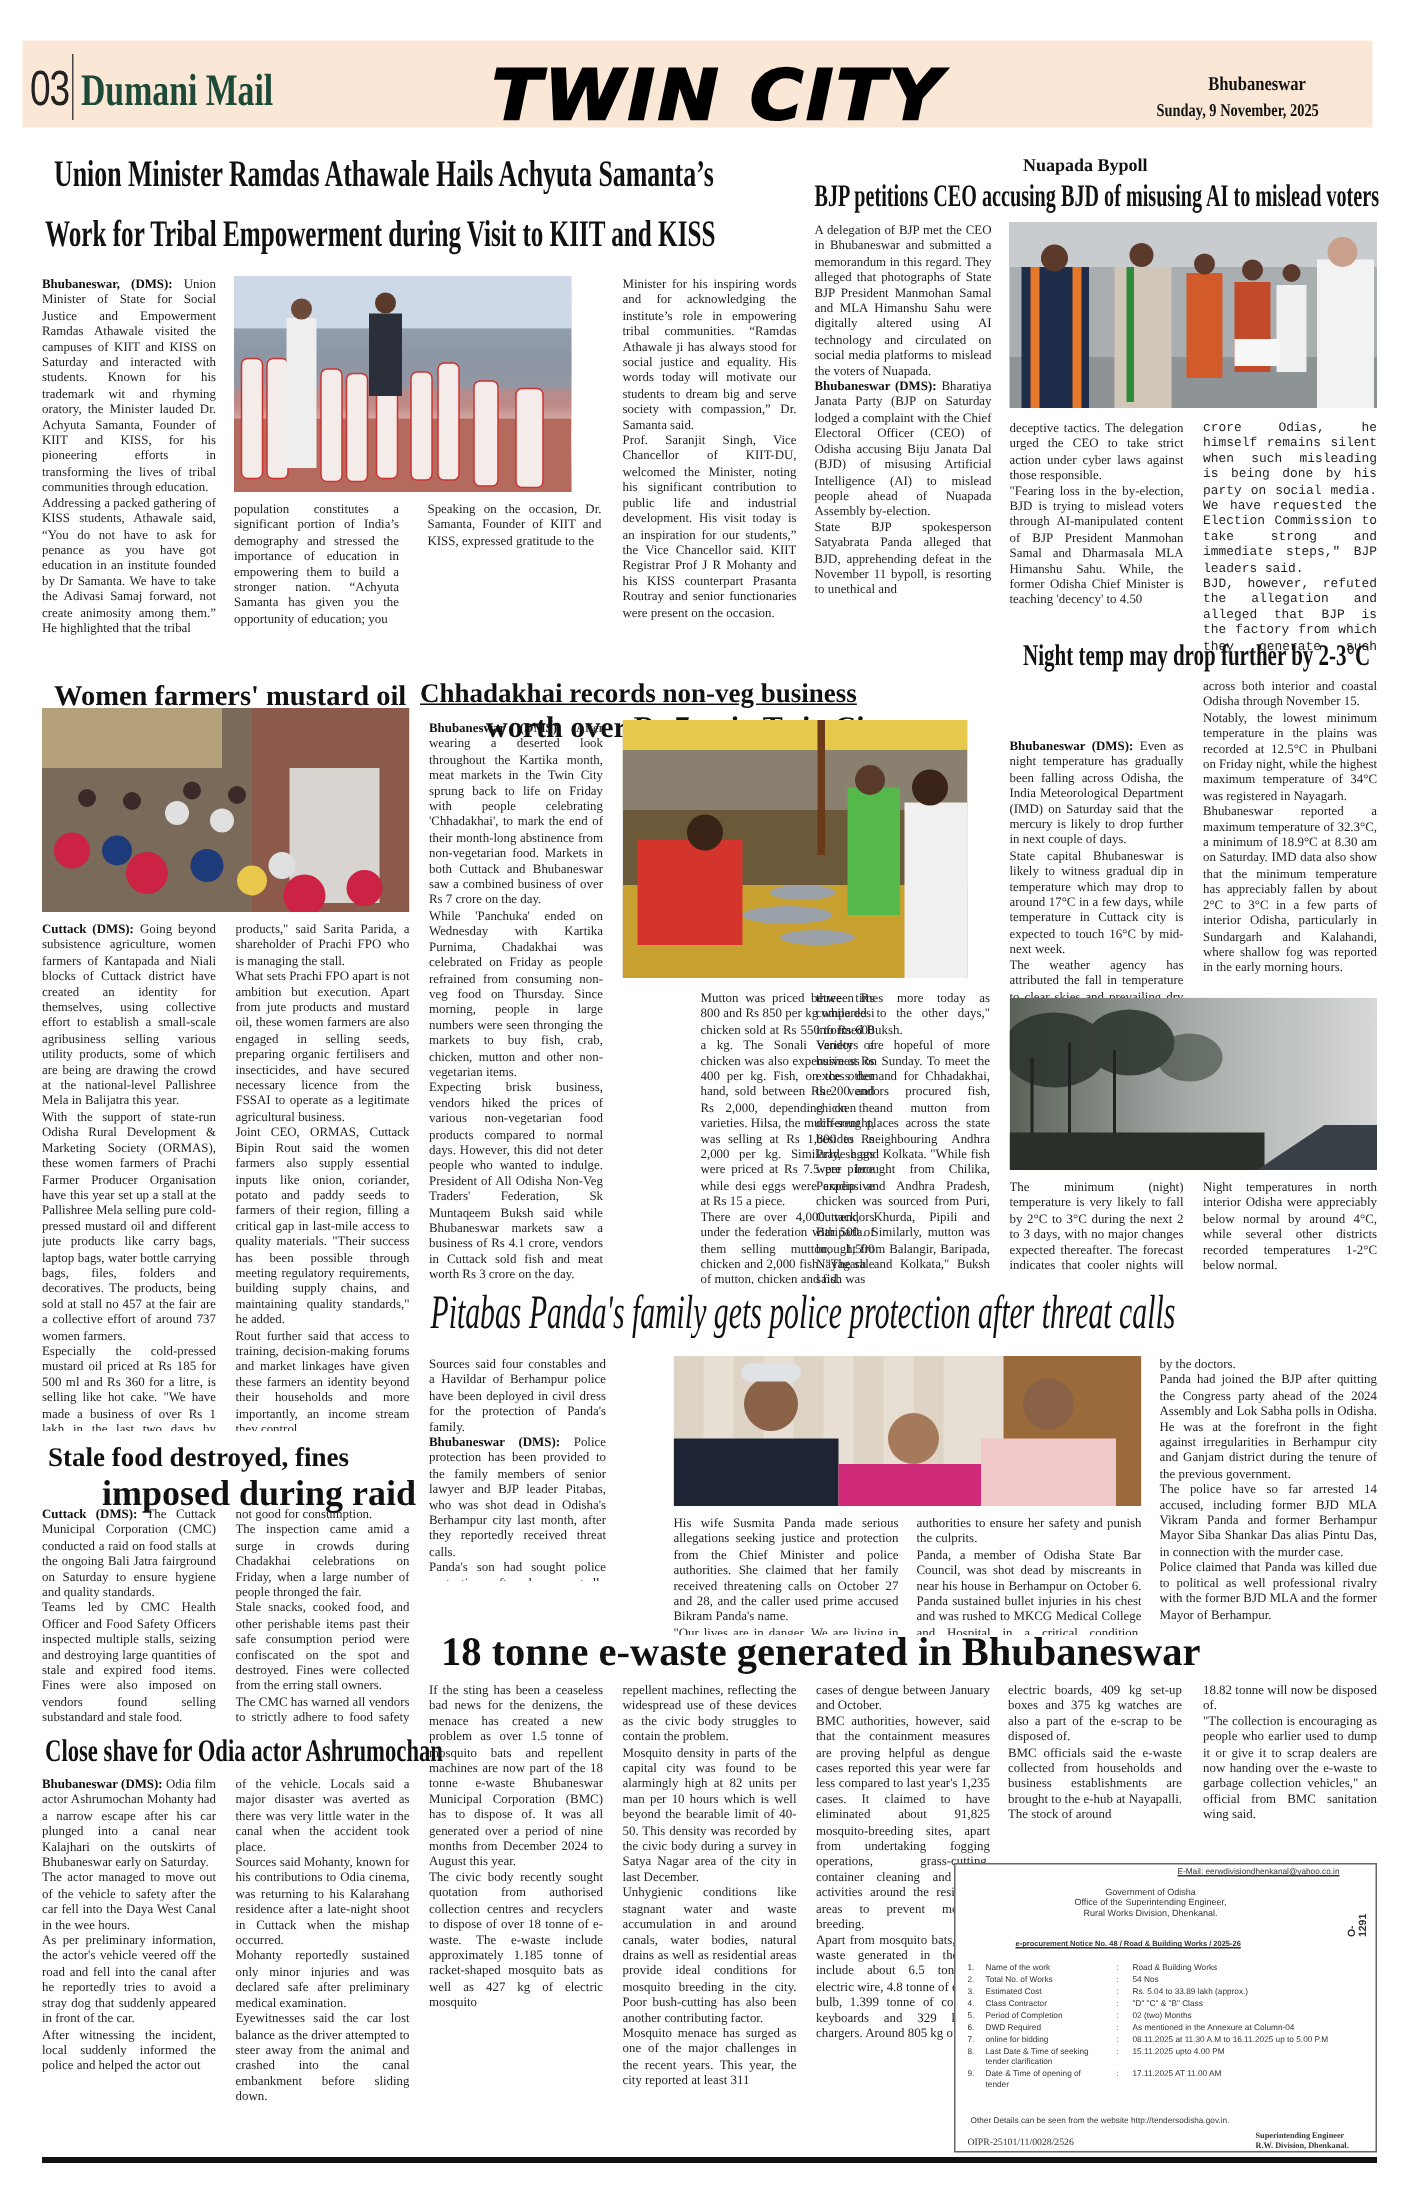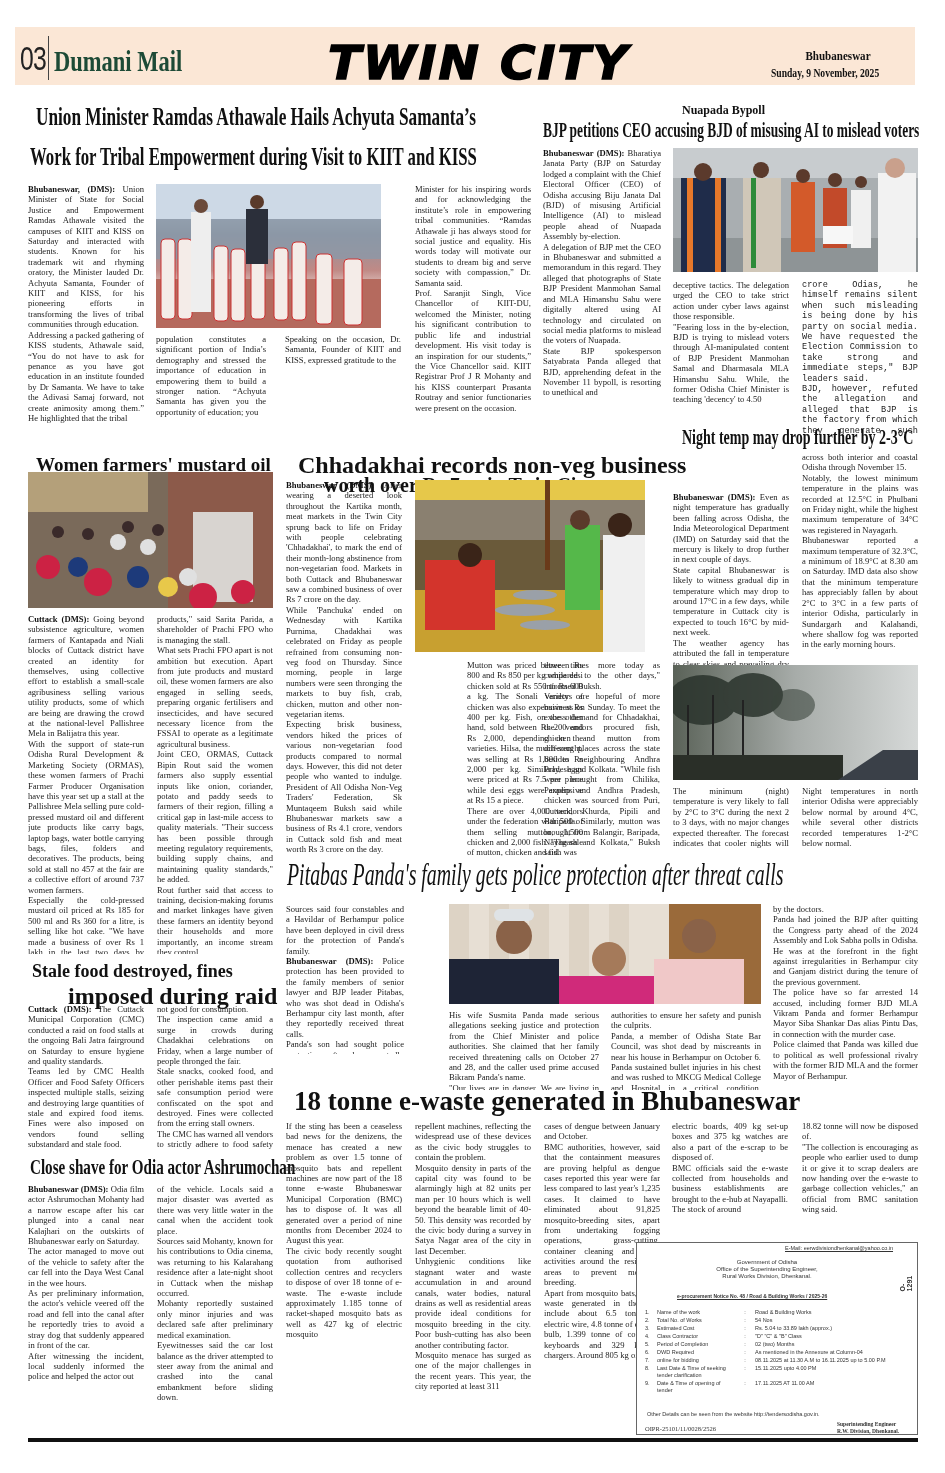--- a/index.html
+++ b/index.html
@@ -70,22 +70,22 @@
   <p>Speaking on the occasion, Dr. Samanta, Founder of KIIT and KISS, expressed gratitude to the</p>
 </div>
 <div class="abs col" style="left:415px;top:184px;width:116px;height:252px;">
   <p>Minister for his inspiring words and for acknowledging the institute’s role in empowering tribal communities. “Ramdas Athawale ji has always stood for social justice and equality. His words today will motivate our students to dream big and serve society with compassion,” Dr. Samanta said.</p>
   <p>Prof. Saranjit Singh, Vice Chancellor of KIIT-DU, welcomed the Minister, noting his significant contribution to public life and industrial development. His visit today is an inspiration for our students,” the Vice Chancellor said. KIIT Registrar Prof J R Mohanty and his KISS counterpart Prasanta Routray and senior functionaries were present on the occasion.</p>
 </div>
 
 <div class="abs headline" style="left:682px;top:103px;font-size:12px;">Nuapada Bypoll</div>
 <div class="abs headline" style="left:543px;top:118px;font-size:21px;transform:scaleX(0.64);transform-origin:left;">BJP petitions CEO accusing BJD of misusing AI to mislead voters</div>
 <div class="abs col" style="left:543px;top:148px;width:118px;height:286px;">
+  <p>A delegation of BJP met the CEO in Bhubaneswar and submitted a memorandum in this regard. They alleged that photographs of State BJP President Manmohan Samal and MLA Himanshu Sahu were digitally altered using AI technology and circulated on social media platforms to mislead the voters of Nuapada.</p>
   <p><b>Bhubaneswar (DMS):</b> <span>Bharatiya Janata Party (BJP on Saturday lodged a complaint with the Chief Electoral Officer (CEO) of Odisha accusing Biju Janata Dal (BJD) of misusing Artificial Intelligence (AI) to mislead people ahead of Nuapada Assembly by-election.</span></p>
-  <p>A delegation of BJP met the CEO in Bhubaneswar and submitted a memorandum in this regard. They alleged that photographs of State BJP President Manmohan Samal and MLA Himanshu Sahu were digitally altered using AI technology and circulated on social media platforms to mislead the voters of Nuapada.</p>
   <p>State BJP spokesperson Satyabrata Panda alleged that BJD, apprehending defeat in the November 11 bypoll, is resorting to unethical and</p>
 </div>
 <div class="abs photo" style="left:673px;top:148px;width:245px;height:124px;background:#9ea3a6;">
   <svg width="245" height="124" viewBox="0 0 245 124">
     <rect width="245" height="124" fill="#a9aeb1"></rect>
     <rect x="0" y="0" width="245" height="30" fill="#c8cccf"></rect>
     <rect x="0" y="90" width="245" height="34" fill="#8e9496"></rect>
     <g>
       <rect x="8" y="30" width="45" height="94" fill="#1f2c4a"></rect>
       <rect x="14" y="30" width="6" height="94" fill="#e7782a"></rect>
@@ -156,21 +156,21 @@
   <p>With the support of state-run Odisha Rural Development &amp; Marketing Society (ORMAS), these women farmers of Prachi Farmer Producer Organisation have this year set up a stall at the Pallishree Mela selling pure cold-pressed mustard oil and different jute products like carry bags, laptop bags, water bottle carrying bags, files, folders and decoratives. The products, being sold at stall no 457 at the fair are a collective effort of around 737 women farmers.</p>
   <p>Especially the cold-pressed mustard oil priced at Rs 185 for 500 ml and Rs 360 for a litre, is selling like hot cake. "We have made a business of over Rs 1 lakh in the last two days by selling our</p>
 </div>
 <div class="abs col" style="left:157px;top:614px;width:116px;height:340px;">
   <p>products," said Sarita Parida, a shareholder of Prachi FPO who is managing the stall.</p>
   <p>What sets Prachi FPO apart is not ambition but execution. Apart from jute products and mustard oil, these women farmers are also engaged in selling seeds, preparing organic fertilisers and insecticides, and have secured necessary licence from the FSSAI to operate as a legitimate agricultural business.</p>
   <p>Joint CEO, ORMAS, Cuttack Bipin Rout said the women farmers also supply essential inputs like onion, coriander, potato and paddy seeds to farmers of their region, filling a critical gap in last-mile access to quality materials. "Their success has been possible through meeting regulatory requirements, building supply chains, and maintaining quality standards," he added.</p>
   <p>Rout further said that access to training, decision-making forums and market linkages have given these farmers an identity beyond their households and more importantly, an income stream they control.</p>
 </div>
 
-<div class="abs headline" style="left:298px;top:452px;font-size:24px;">Chhadakhai records non-veg business</div>
+<div class="abs headline" style="left:280px;top:452px;font-size:18px;text-decoration:underline;">Chhadakhai records non-veg business</div>
 <div class="abs headline" style="left:324px;top:474px;font-size:20px;">worth over Rs 7 cr in Twin City</div>
 <div class="abs col" style="left:286px;top:480px;width:116px;height:376px;">
   <p><b>Bhubaneswar (DMS):</b> <span>After wearing a deserted look throughout the Kartika month, meat markets in the Twin City sprung back to life on Friday with people celebrating 'Chhadakhai', to mark the end of their month-long abstinence from non-vegetarian food. Markets in both Cuttack and Bhubaneswar saw a combined business of over Rs 7 crore on the day.</span></p>
   <p>While 'Panchuka' ended on Wednesday with Kartika Purnima, Chadakhai was celebrated on Friday as people refrained from consuming non-veg food on Thursday. Since morning, people in large numbers were seen thronging the markets to buy fish, crab, chicken, mutton and other non-vegetarian items.</p>
   <p>Expecting brisk business, vendors hiked the prices of various non-vegetarian food products compared to normal days. However, this did not deter people who wanted to indulge. President of All Odisha Non-Veg Traders' Federation, Sk Muntaqeem Buksh said while Bhubaneswar markets saw a business of Rs 4.1 crore, vendors in Cuttack sold fish and meat worth Rs 3 crore on the day.</p>
 </div>
 <div class="abs photo" style="left:415px;top:480px;width:230px;height:172px;">
   <svg width="230" height="172" viewBox="0 0 230 172">
     <rect width="230" height="172" fill="#6a5a3a"></rect>
     <polygon points="0,0 230,0 230,30 0,20" fill="#e6c84a"></polygon>

